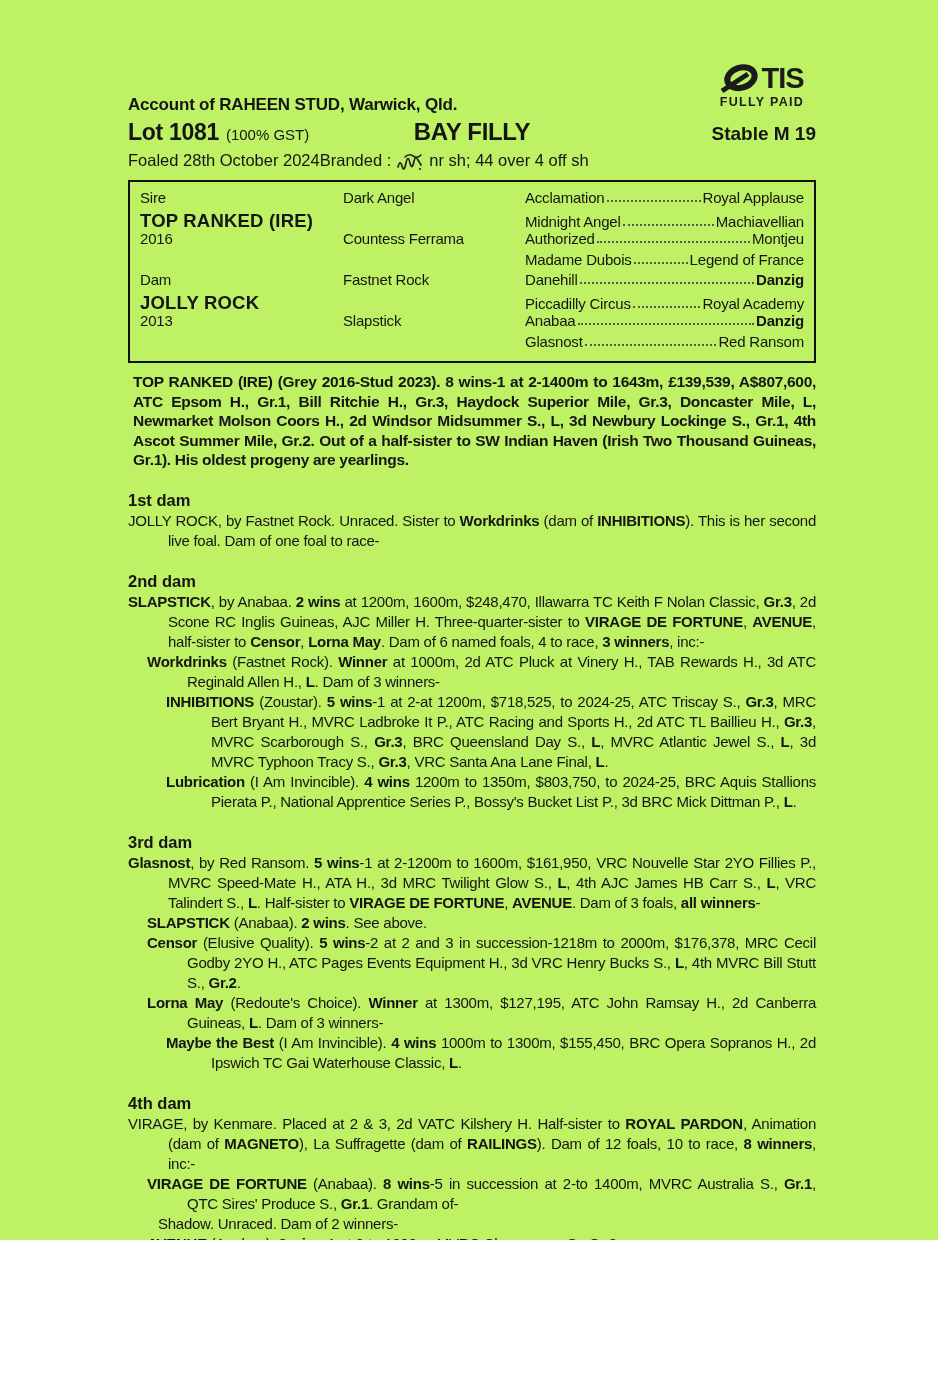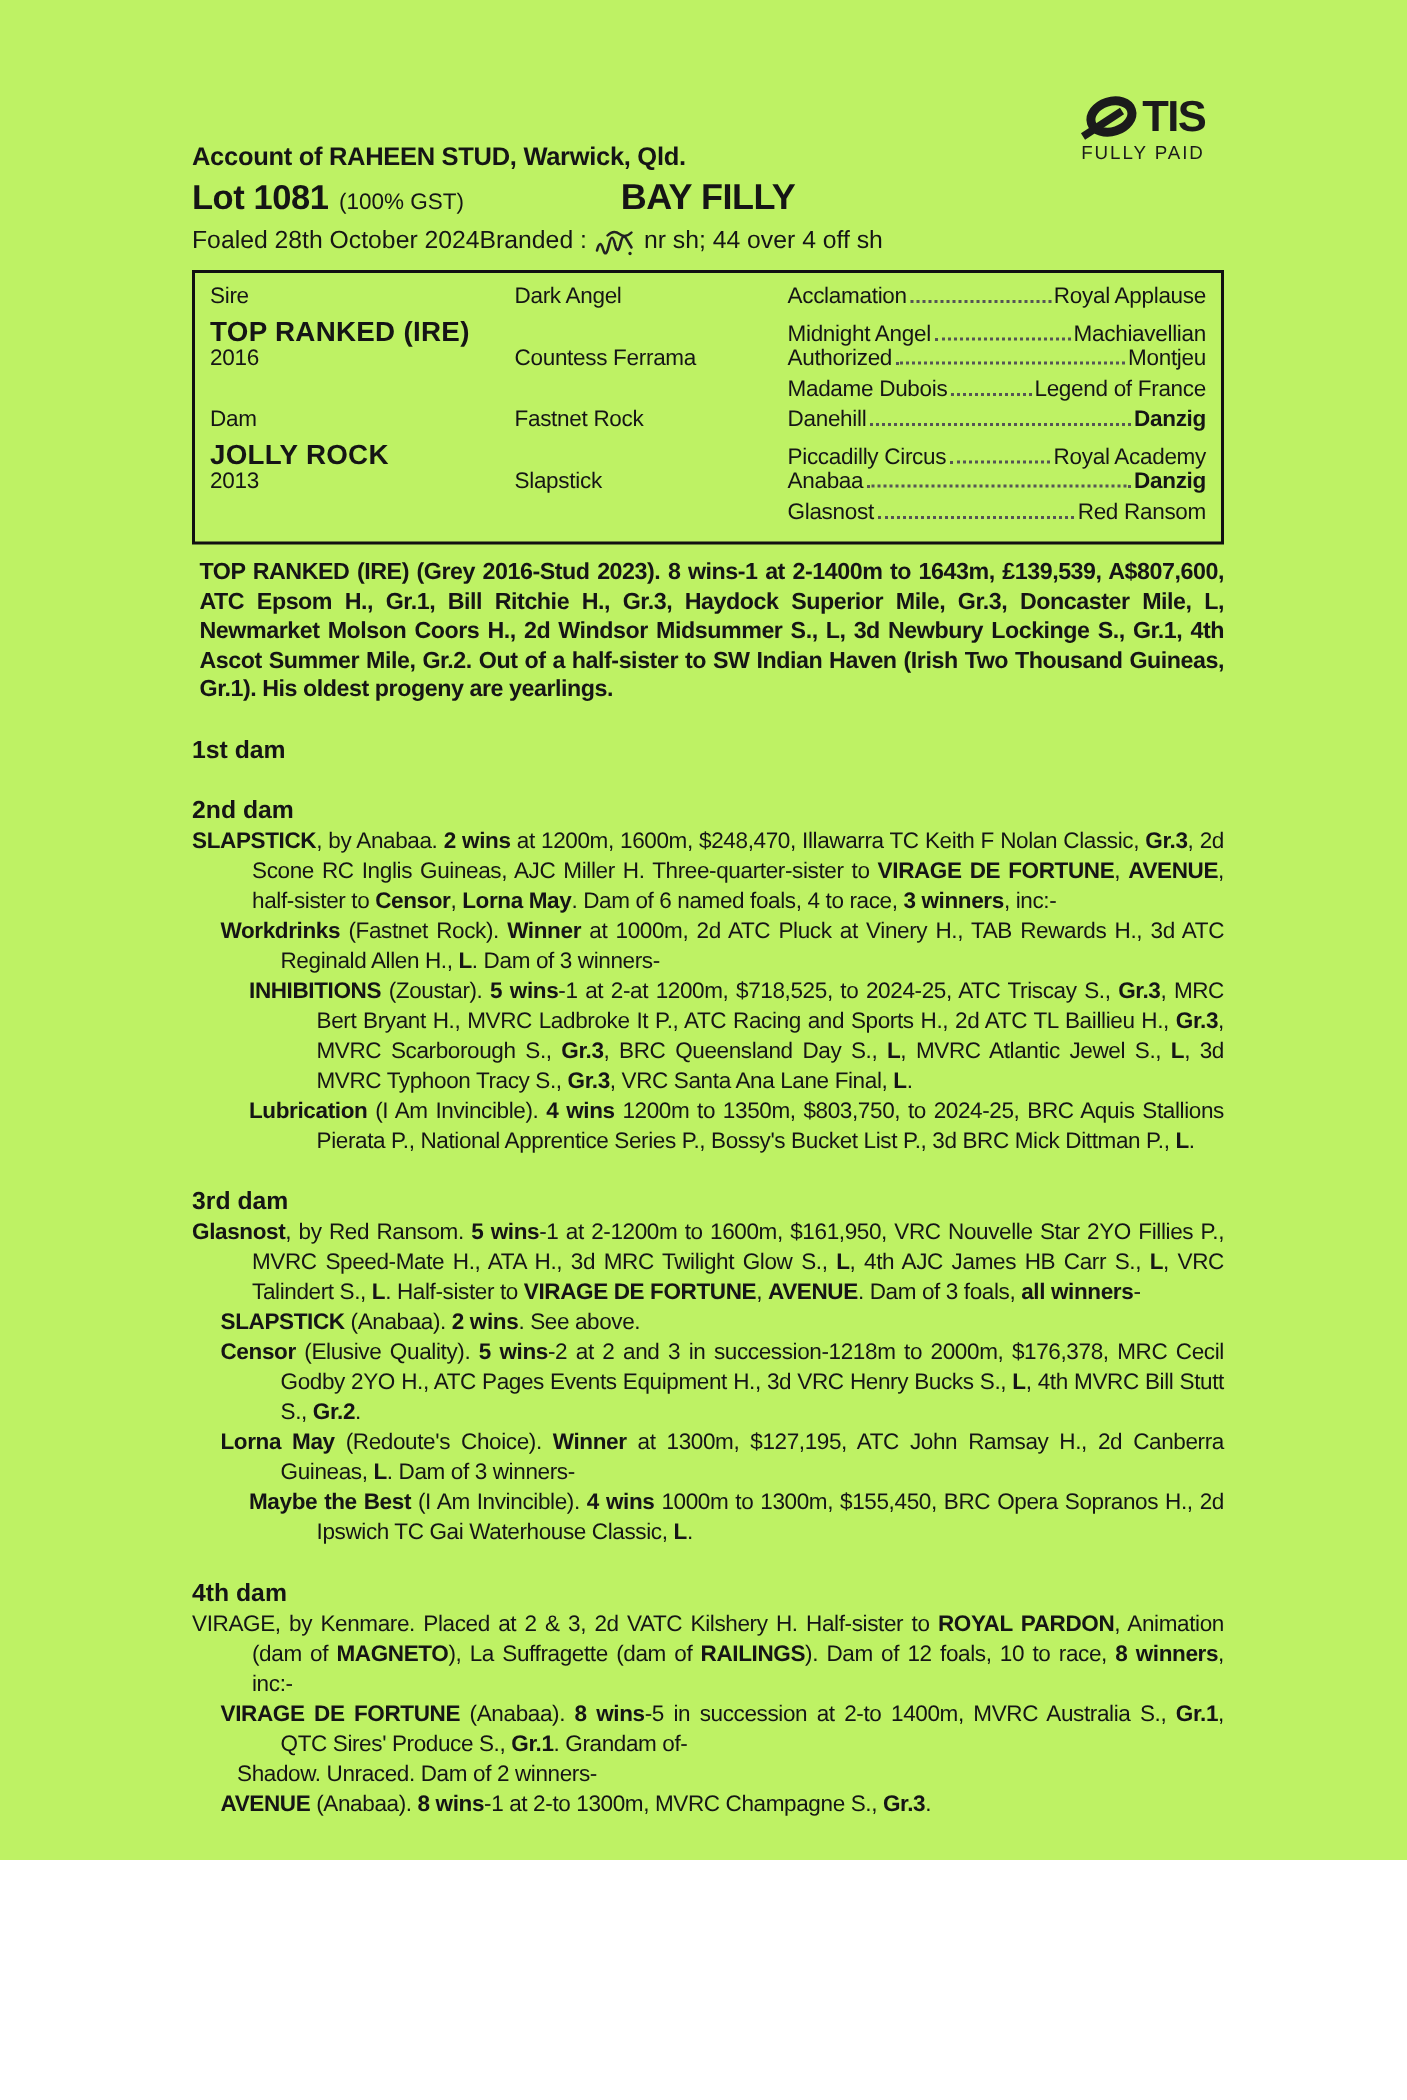--- a/index.html
+++ b/index.html
@@ -36,21 +36,21 @@
   }
   .logo-tis {
     font-size: 29px;
     font-weight: 800;
     letter-spacing: -1px;
     color: #1b1b1b;
     line-height: 1;
   }
   .logo-tag {
     font-size: 12.5px;
-    font-weight: 400;
+    font-weight: 700;
     letter-spacing: 1.3px;
     margin-top: 1px;
     color: #1b1b1b;
     white-space: nowrap;
   }
   
   .account {
     text-align: left;
     font-weight: 700;
     font-size: 17px;
@@ -147,20 +147,21 @@
 
   <div class="content">
 
     <div class="account">Account of RAHEEN STUD, Warwick, Qld.</div>
 
     <div class="lot-row">
       <div class="lot-left">
         <span class="lot-num">Lot 1081</span><span class="gst">(100% GST)</span>
       </div>
       <div class="horse-desc">BAY FILLY</div>
+      <div class="stable">Stable M 19</div>
     </div>
 
     <div class="foal-row">
       <span>Foaled 28th October 2024</span>
       <span class="branded">
         <span>Branded :</span>
         <svg class="brand-svg" width="28" height="19" viewBox="0 0 28 19" aria-hidden="true">
           <path d="M9,5 q4,-4 8,-1 q4,3 8,-1" fill="none" stroke="#222" stroke-width="1.6" stroke-linecap="round"></path>
           <path d="M2,15 q2,-8 4,-1 q2,7 4,-3 q2,-9 4,0 q2,8 4,-2 q1.5,-6 4,-1 l3,5" fill="none" stroke="#222" stroke-width="1.7" stroke-linecap="round"></path>
           <circle cx="24" cy="17" r="1.1" fill="#222"></circle>
@@ -223,20 +224,21 @@
             <span class="dots"></span>
             <span class="an-r">Red Ransom</span>
         </div>
       </div>
     </div>
 
     <p class="sire-para">TOP RANKED (IRE) (Grey 2016-Stud 2023). 8 wins-1 at 2-1400m to 1643m, £139,539, A$807,600, ATC Epsom H., Gr.1, Bill Ritchie H., Gr.3, Haydock Superior Mile, Gr.3, Doncaster Mile, L, Newmarket Molson Coors H., 2d Windsor Midsummer S., L, 3d Newbury Lockinge S., Gr.1, 4th Ascot Summer Mile, Gr.2. Out of a half-sister to SW Indian Haven (Irish Two Thousand Guineas, Gr.1). His oldest progeny are yearlings.</p>
 
     <section>
       <h3 class="dam-h">1st dam</h3>
+      <p class="para l0"><span>JOLLY ROCK, by Fastnet Rock. Unraced. Sister to </span><b>Workdrinks</b><span> (dam of </span><b>INHIBITIONS</b><span>). This is her second live foal. Dam of one foal to race-</span></p>
     </section>
 
     <section>
       <h3 class="dam-h">2nd dam</h3>
       <p class="para l0"><b>SLAPSTICK</b><span>, by Anabaa. </span><b>2 wins</b><span> at 1200m, 1600m, $248,470, Illawarra TC Keith F Nolan Classic, </span><b>Gr.3</b><span>, 2d Scone RC Inglis Guineas, AJC Miller H. Three-quarter-sister to </span><b>VIRAGE DE FORTUNE</b><span>, </span><b>AVENUE</b><span>, half-sister to </span><b>Censor</b><span>, </span><b>Lorna May</b><span>. Dam of 6 named foals, 4 to race, </span><b>3 winners</b><span>, inc:-</span></p>
       <p class="para l1"><b>Workdrinks</b><span> (Fastnet Rock). </span><b>Winner</b><span> at 1000m, 2d ATC Pluck at Vinery H., TAB Rewards H., 3d ATC Reginald Allen H., </span><b>L</b><span>. Dam of 3 winners-</span></p>
       <p class="para l2"><b>INHIBITIONS</b><span> (Zoustar). </span><b>5 wins</b><span>-1 at 2-at 1200m, $718,525, to 2024-25, ATC Triscay S., </span><b>Gr.3</b><span>, MRC Bert Bryant H., MVRC Ladbroke It P., ATC Racing and Sports H., 2d ATC TL Baillieu H., </span><b>Gr.3</b><span>, MVRC Scarborough S., </span><b>Gr.3</b><span>, BRC Queensland Day S., </span><b>L</b><span>, MVRC Atlantic Jewel S., </span><b>L</b><span>, 3d MVRC Typhoon Tracy S., </span><b>Gr.3</b><span>, VRC Santa Ana Lane Final, </span><b>L</b><span>.</span></p>
       <p class="para l2"><b>Lubrication</b><span> (I Am Invincible). </span><b>4 wins</b><span> 1200m to 1350m, $803,750, to 2024-25, BRC Aquis Stallions Pierata P., National Apprentice Series P., Bossy's Bucket List P., 3d BRC Mick Dittman P., </span><b>L</b><span>.</span></p>
     </section>
 

